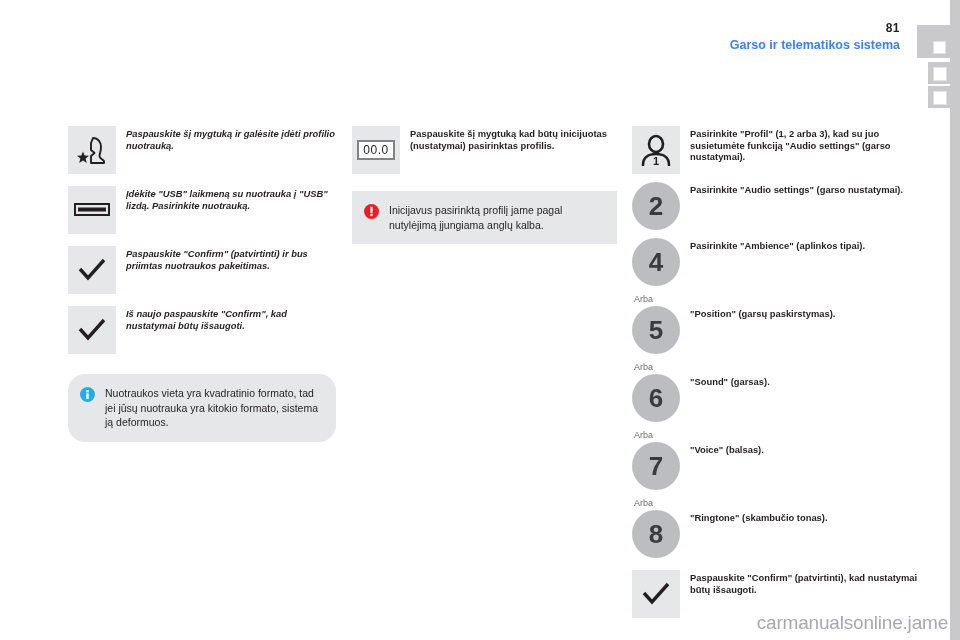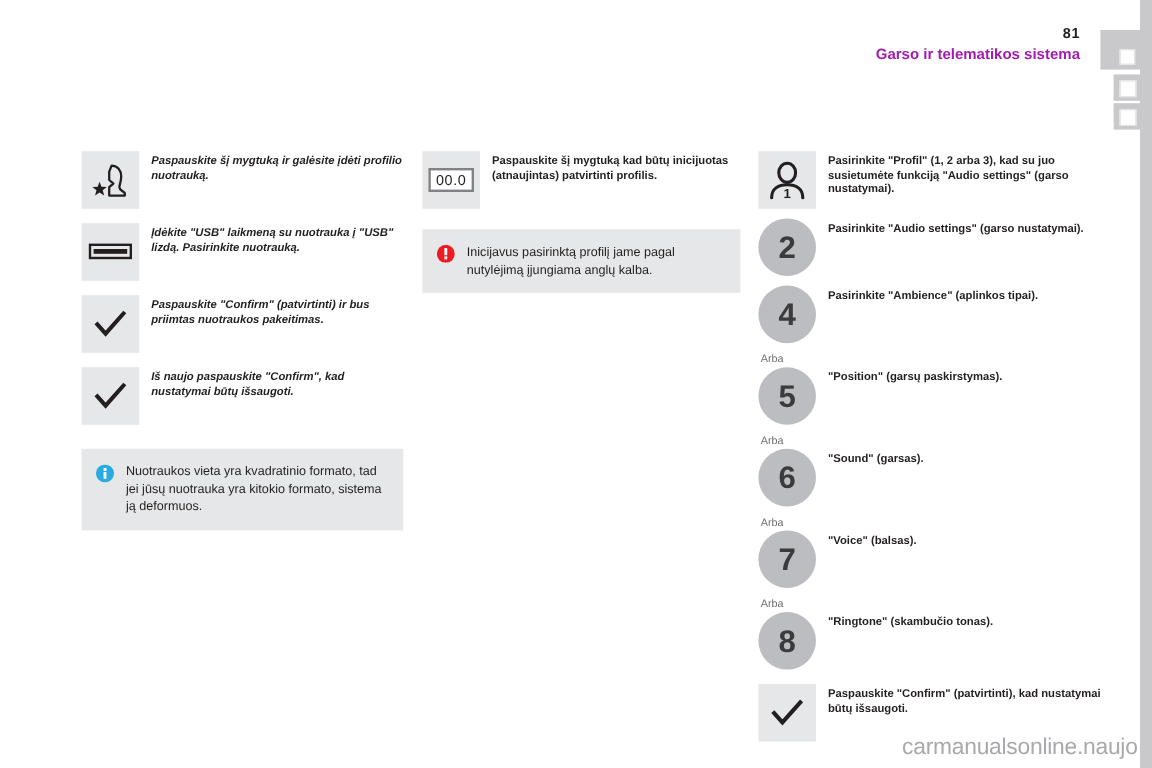--- a/index.html
+++ b/index.html
@@ -41,21 +41,21 @@
   .header .pagenum {
     font-size: 12px;
     font-weight: bold;
     color: #231f20;
     letter-spacing: 0.5px;
     line-height: 12px;
   }
   .header .chapter {
     font-size: 12.5px;
     font-weight: bold;
-    color: #a21caf;
+    color: #3b82f6;
     line-height: 16px;
     margin-top: 3px;
   }
 
   
   .tab {
     position: absolute;
     background: #c9c9cc;
   }
   .tab-main {
@@ -226,39 +226,39 @@
 
     <div class="row">
       <div class="icon-box">
         <svg width="30" height="26" viewBox="0 0 30 26">
           <path d="M3 12 L11 21 L27 3" fill="none" stroke="#231f20" stroke-width="3.4" stroke-linecap="butt" stroke-linejoin="miter"></path>
         </svg>
       </div>
       <div class="row-text">Iš naujo paspauskite "Confirm", kad nustatymai būtų išsaugoti.</div>
     </div>
 
-    <div class="note-box" style="margin-top:20px; width:268px;">
+    <div class="note-box" style="margin-top:20px; width:268px;border-radius:17px;">
       <div class="note-icon">
         <svg width="15" height="15" viewBox="0 0 15 15">
           <circle cx="7.5" cy="7.5" r="7.5" fill="#29abe2"></circle>
           <rect x="6.3" y="3" width="2.4" height="2.4" fill="#ffffff"></rect>
           <rect x="6.3" y="6.3" width="2.4" height="5.7" fill="#ffffff"></rect>
         </svg>
       </div>
       <div class="note-text">Nuotraukos vieta yra kvadratinio formato, tad jei jūsų nuotrauka yra kitokio formato, sistema ją deformuos.</div>
     </div>
   </div>
 
   <div class="col" id="mid-col">
 
     <div class="row">
       <div class="icon-box">
         <span class="display-chip">00.0</span>
       </div>
-      <div class="row-text">Paspauskite šį mygtuką kad būtų inicijuotas (atnaujintas) patvirtinti profilis.</div>
+      <div class="row-text">Paspauskite šį mygtuką kad būtų inicijuotas (nustatymai) pasirinktas profilis.</div>
     </div>
 
     <div class="note-box" style="margin-top:17px; width:265px;">
       <div class="note-icon">
         <svg width="15" height="15" viewBox="0 0 15 15">
           <circle cx="7.5" cy="7.5" r="7.5" fill="#ed1c24"></circle>
           <rect x="6.3" y="2.7" width="2.4" height="6" fill="#ffffff"></rect>
           <rect x="6.3" y="9.7" width="2.4" height="2.4" fill="#ffffff"></rect>
         </svg>
       </div>
@@ -316,14 +316,14 @@
     <div class="row" style="margin-top:12px;">
       <div class="icon-box">
         <svg width="30" height="26" viewBox="0 0 30 26">
           <path d="M3 12 L11 21 L27 3" fill="none" stroke="#231f20" stroke-width="3.4" stroke-linecap="butt" stroke-linejoin="miter"></path>
         </svg>
       </div>
       <div class="row-text">Paspauskite "Confirm" (patvirtinti), kad nustatymai būtų išsaugoti.</div>
     </div>
   </div>
 
-  <div class="watermark">carmanualsonline.naujo</div>
+  <div class="watermark">carmanualsonline.jame</div>
 </div>
 
 </body></html>

